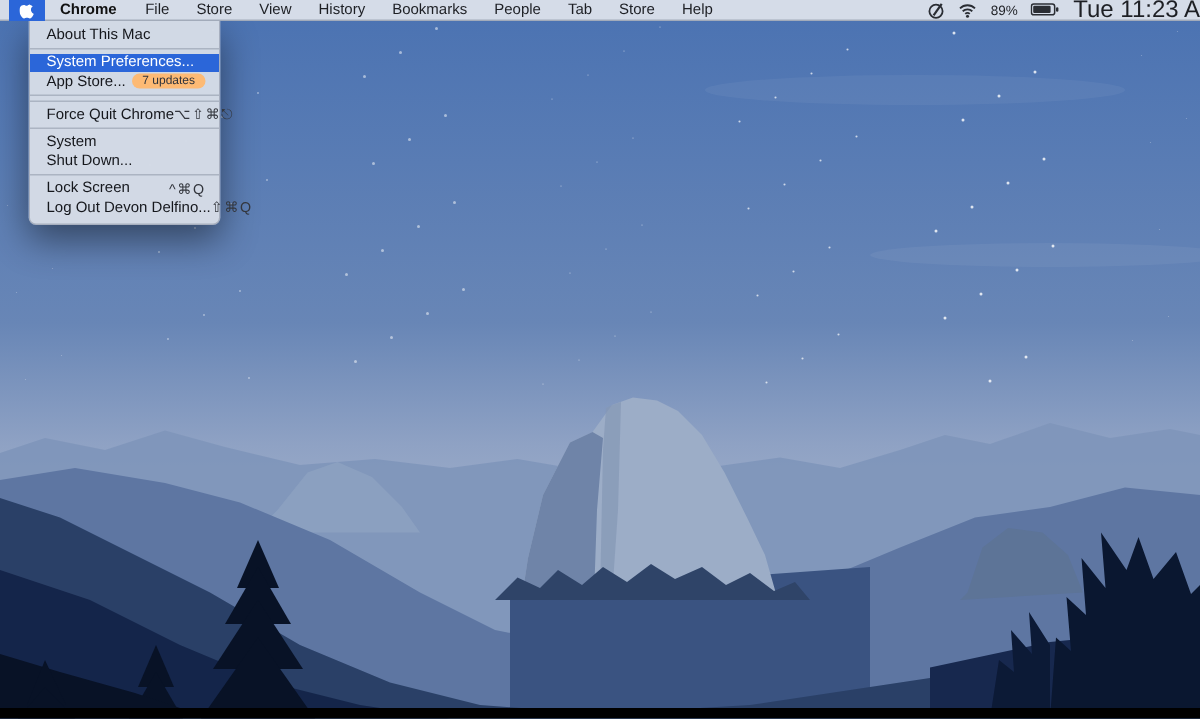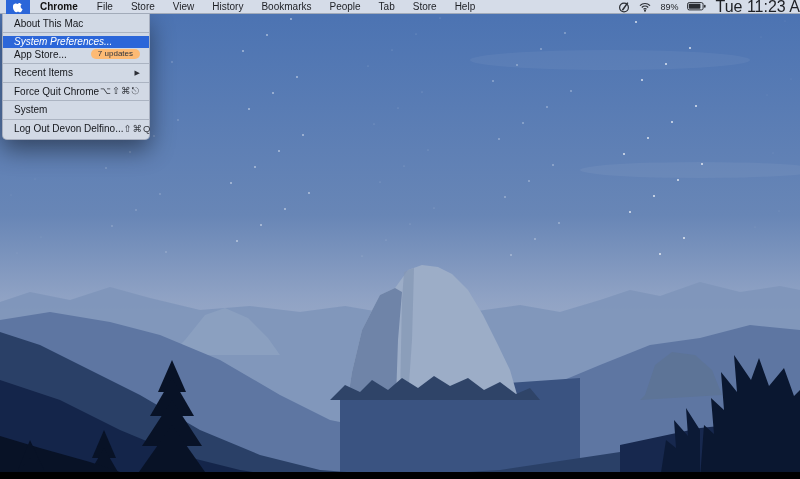--- a/index.html
+++ b/index.html
@@ -25,33 +25,33 @@
   .apple-btn svg { width:11px; height:12px; display:block; }
   .mb-app { font-weight:bold; padding:4px 10px; color:#111; }
   .mb-item { padding:0 9px; white-space:nowrap; }
   .mb-right { margin-left:auto; display:flex; align-items:center; gap:9px; padding-right:0; }
   .mb-right svg { display:block; }
   .mb-pct { font-size:9px; }
   .mb-clock { font-size:16px; white-space:nowrap; }
 
   
   .dropdown {
-    position:absolute; top:14px; left:2px; width:148px; z-index:9;
+    position:absolute; top:14px; left:19px; width:128px; z-index:9;
     background:rgba(214,220,230,0.97);
     border:1px solid rgba(90,100,120,0.35); border-top:none;
     border-radius:0 0 5px 5px;
     box-shadow:0 10px 24px rgba(0,0,0,0.45);
     padding:3px 0 4px 0;
     font-size:10px; color:#15171c;
   }
   .menu-row {
     height:12.5px; display:flex; align-items:center; justify-content:space-between;
     padding:0 9px 0 11px; white-space:nowrap;
   }
-  .menu-row.selected { background:var(--hl,#2b66d9); color:#fff;font-style:italic; }
+  .menu-row.selected { background:var(--hl,#2b66d9); color:#fff; }
   .menu-sep { height:1px; background:rgba(60,70,90,0.25); margin:2.5px 0; }
   .shortcut { color:#33363d; letter-spacing:1px; font-size:9.5px; }
   .badge {
     background:#fdba74; color:#2e333c; font-size:8px; line-height:10px;
     padding:0 7px; border-radius:6px;
   }
   .submenu-arrow { font-size:7px; color:#2c2f36; }
 
   .label { pointer-events:none; }
 </style>
@@ -249,36 +249,39 @@
 
     <div class="menu-row selected">
       <span class="label">System Preferences...</span>
     </div>
     <div class="menu-row">
       <span class="label">App Store...</span>
       <span class="badge">7 updates</span>
     </div>
     <div class="menu-sep"></div>
 
-    <div class="menu-row">
-      <span class="label">Recent Items</span>
-      <span class="submenu-arrow">▶</span>
-    </div>
     <div class="menu-sep"></div>
 
     <div class="menu-row">
       <span class="label">Force Quit Chrome</span>
       <span class="shortcut">⌥⇧⌘⎋</span>
     </div>
     <div class="menu-sep"></div>
 
     <div class="menu-row">
       <span class="label">System</span>
     </div>
-    <div class="menu-sep"></div>
-
+    <div class="menu-row">
+      <span class="label">Shut Down...</span>
+    </div>
+    <div class="menu-sep"></div>
+
+    <div class="menu-row">
+      <span class="label">Lock Screen</span>
+      <span class="shortcut">^⌘Q</span>
+    </div>
     <div class="menu-row">
       <span class="label">Log Out Devon Delfino...</span>
       <span class="shortcut">⇧⌘Q</span>
     </div>
   </div>
 
 </div>
 
 </body></html>

